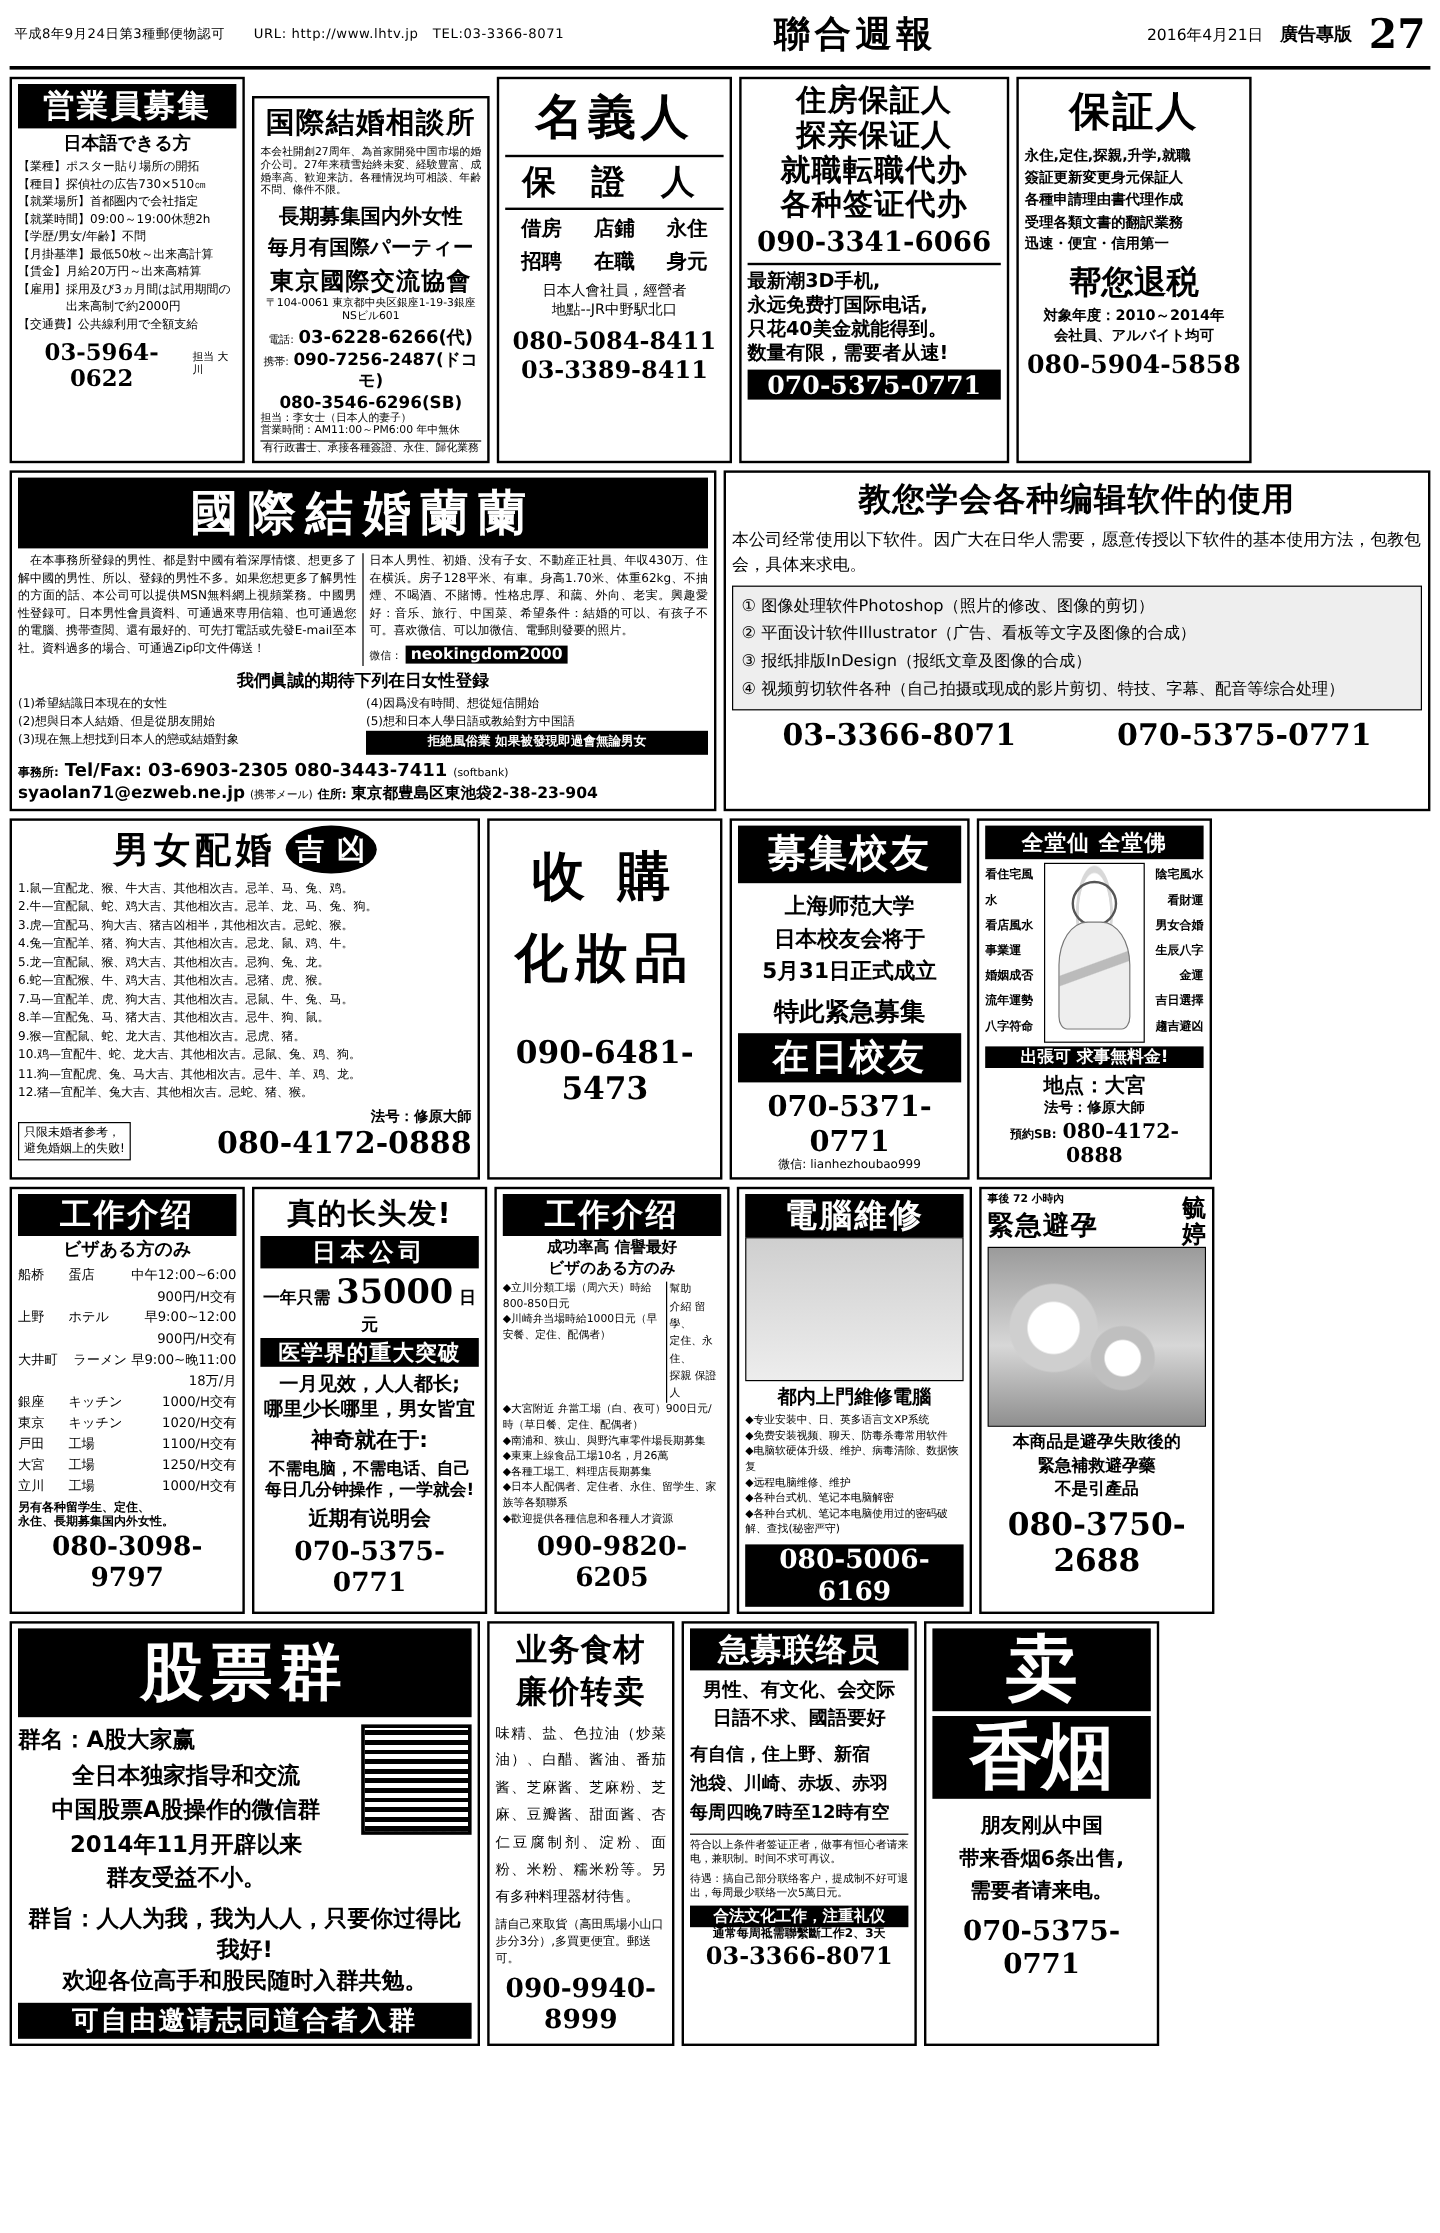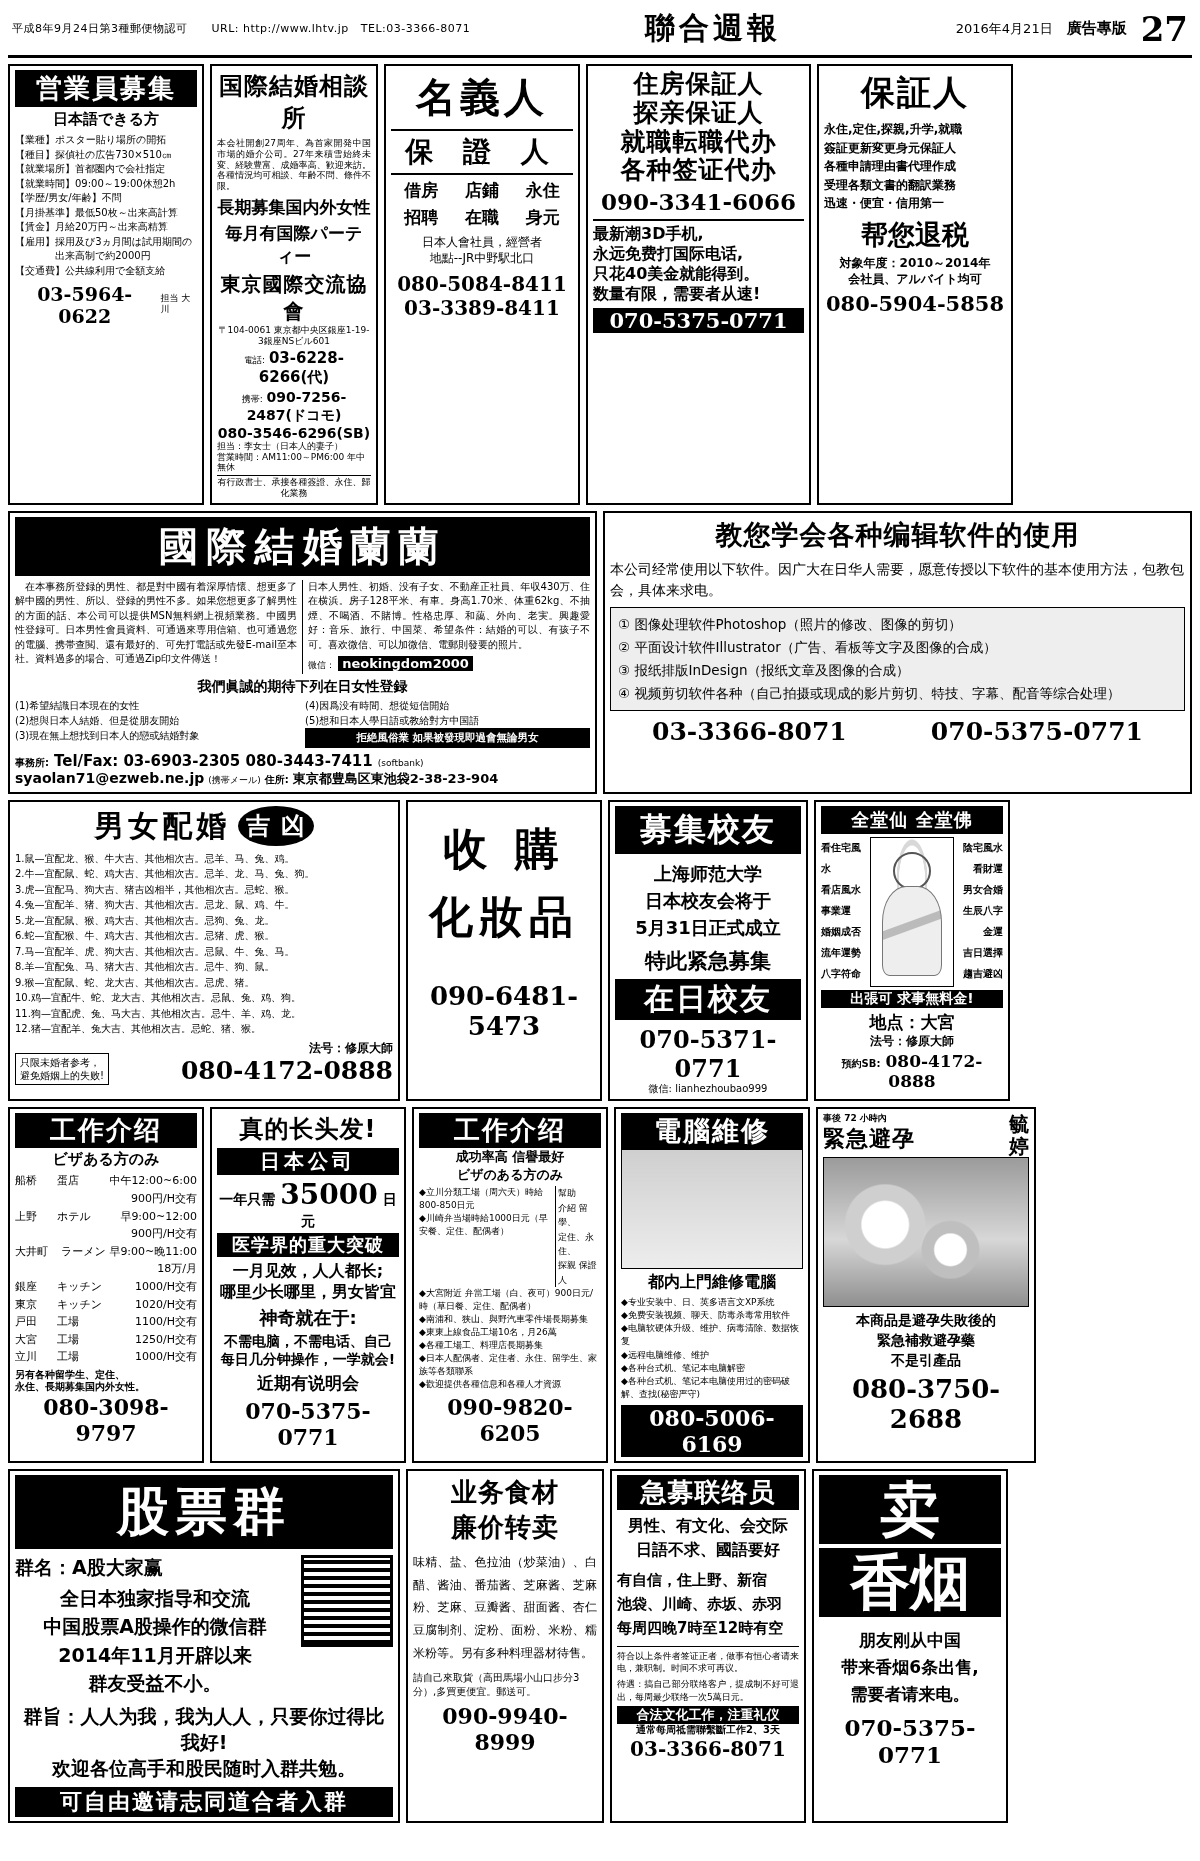--- a/index.html
+++ b/index.html
@@ -45,21 +45,21 @@
   .phone-inv {
     background: #000; color: #fff; font-weight: bold; text-align: center;
     font-family: "DejaVu Serif", serif;
   }
   .sm { font-size: 10px; line-height: 1.25; }
   .xs { font-size: 9px; line-height: 1.2; }
   .md { font-size: 12px; line-height: 1.3; }
 
   
   .r1c1 { width: 196px; }
-  .r1c2 { width: 168px; }
+  .r1c2 { width: 198px; margin-top: 16px; }
   .r1c3 { width: 196px; }
   .r1c4 { width: 225px; }
   .r1c5 { width: 196px; }
 
   .r1c1 .title {
     background:#000; color:#fff; font-size:26px; font-weight:bold;
     text-align:center; letter-spacing:2px; padding:1px 0;
   }
   .r1c1 .sub { text-align:center; font-size:15px; font-weight:bold; margin:3px 0 4px; }
   .kv { display:flex; font-size:10px; line-height:1.45; }
@@ -106,27 +106,27 @@
   .r3a .seal { font-size:30px; font-weight:bold; text-align:center; letter-spacing:4px; }
   .r3b .v { font-size:44px; font-weight:bold; text-align:center; letter-spacing:6px; line-height:1.15; }
 
   
   .r4 { display:flex; gap:6px; margin-top:6px; }
   .r4a, .r4b, .r4c, .r4d, .r4e, .r4f { }
   .r4a { width:196px; }
   .r4b { width:196px; }
   .r4c { width:196px; }
   .r4d { width:196px; }
-  .r4e { width:220px; }
+  .r4e { width:196px; }
   .jobrow { display:flex; font-size:11px; line-height:1.6; }
 
   
   .r5 { display:flex; gap:6px; margin-top:6px; }
   .r5a { width:392px; }
-  .r5b { width:198px; }
+  .r5b { width:156px; }
   .r5c { width:196px; }
   .r5d { width:196px; }
   .qr { width:92px; height:92px; background:
       repeating-linear-gradient(0deg,#000 0 4px,#fff 4px 8px),
       repeating-linear-gradient(90deg,#000 0 4px,transparent 4px 8px);
     border:3px solid #000; }
 
   .goddess {
     width: 96px; height: 150px; margin: 0 auto;
     background: radial-gradient(ellipse at 50% 28%, #fff 0 22%, #d8d8d8 23% 26%, #fff 27% 100%);

